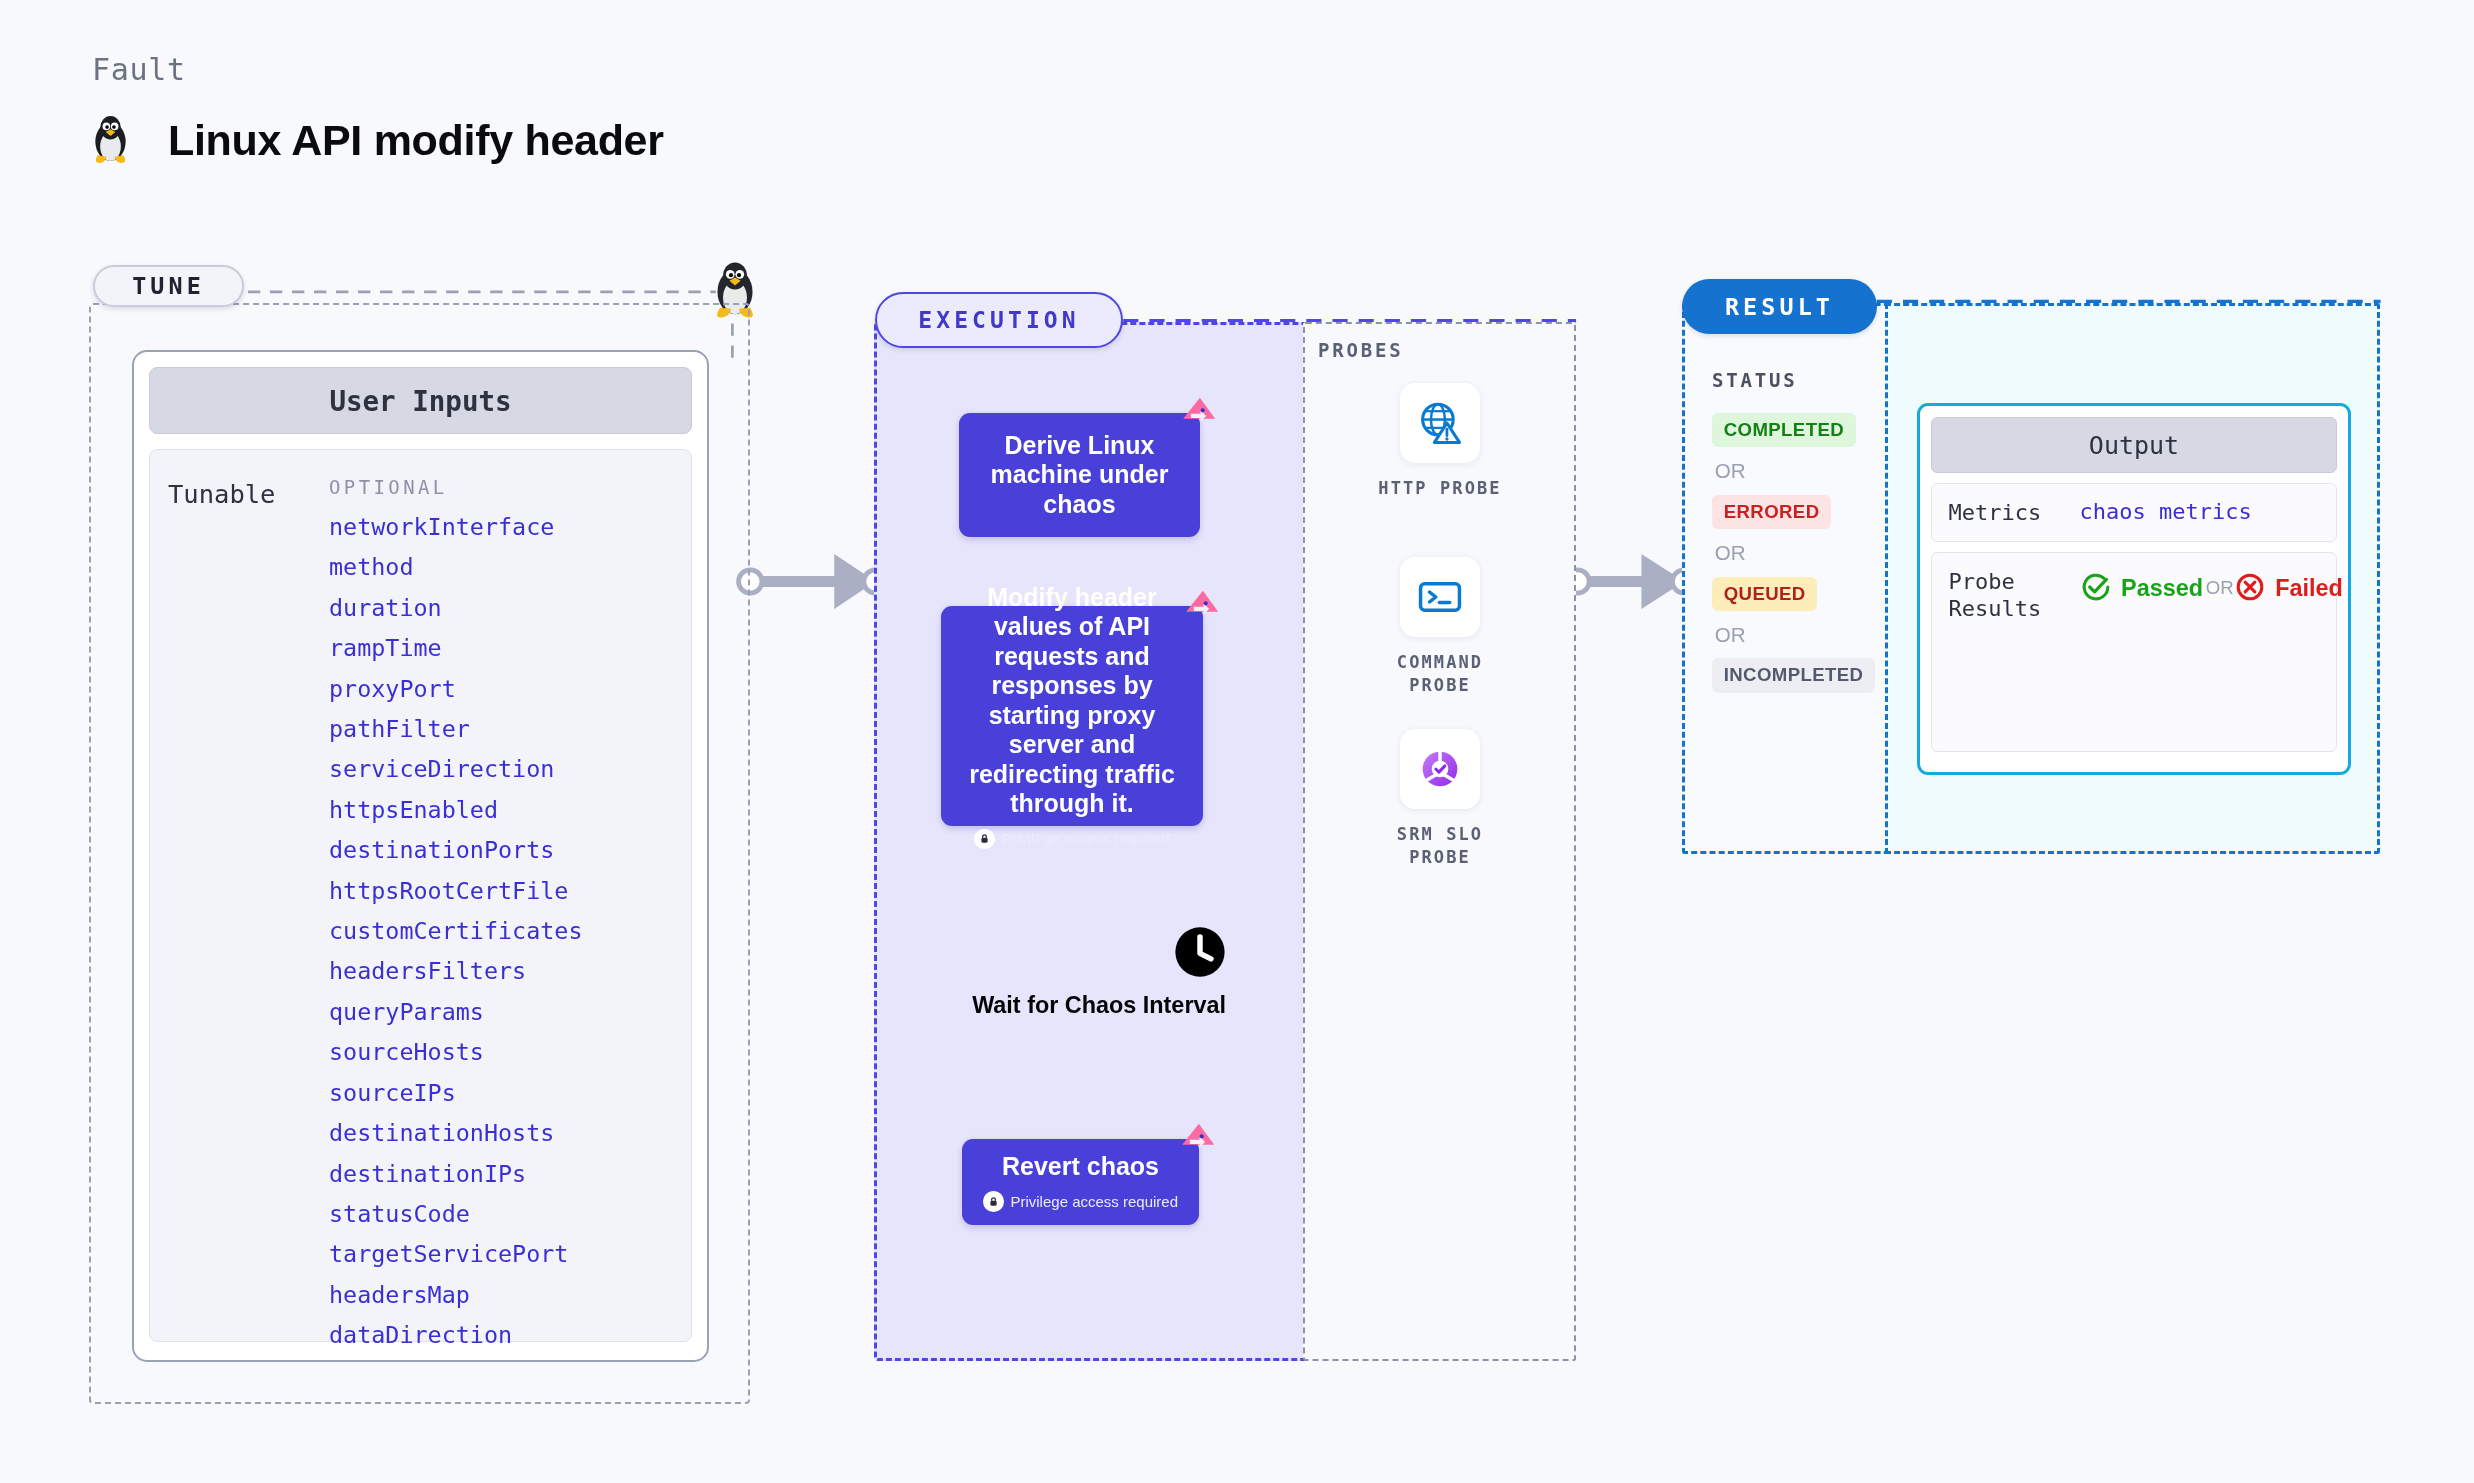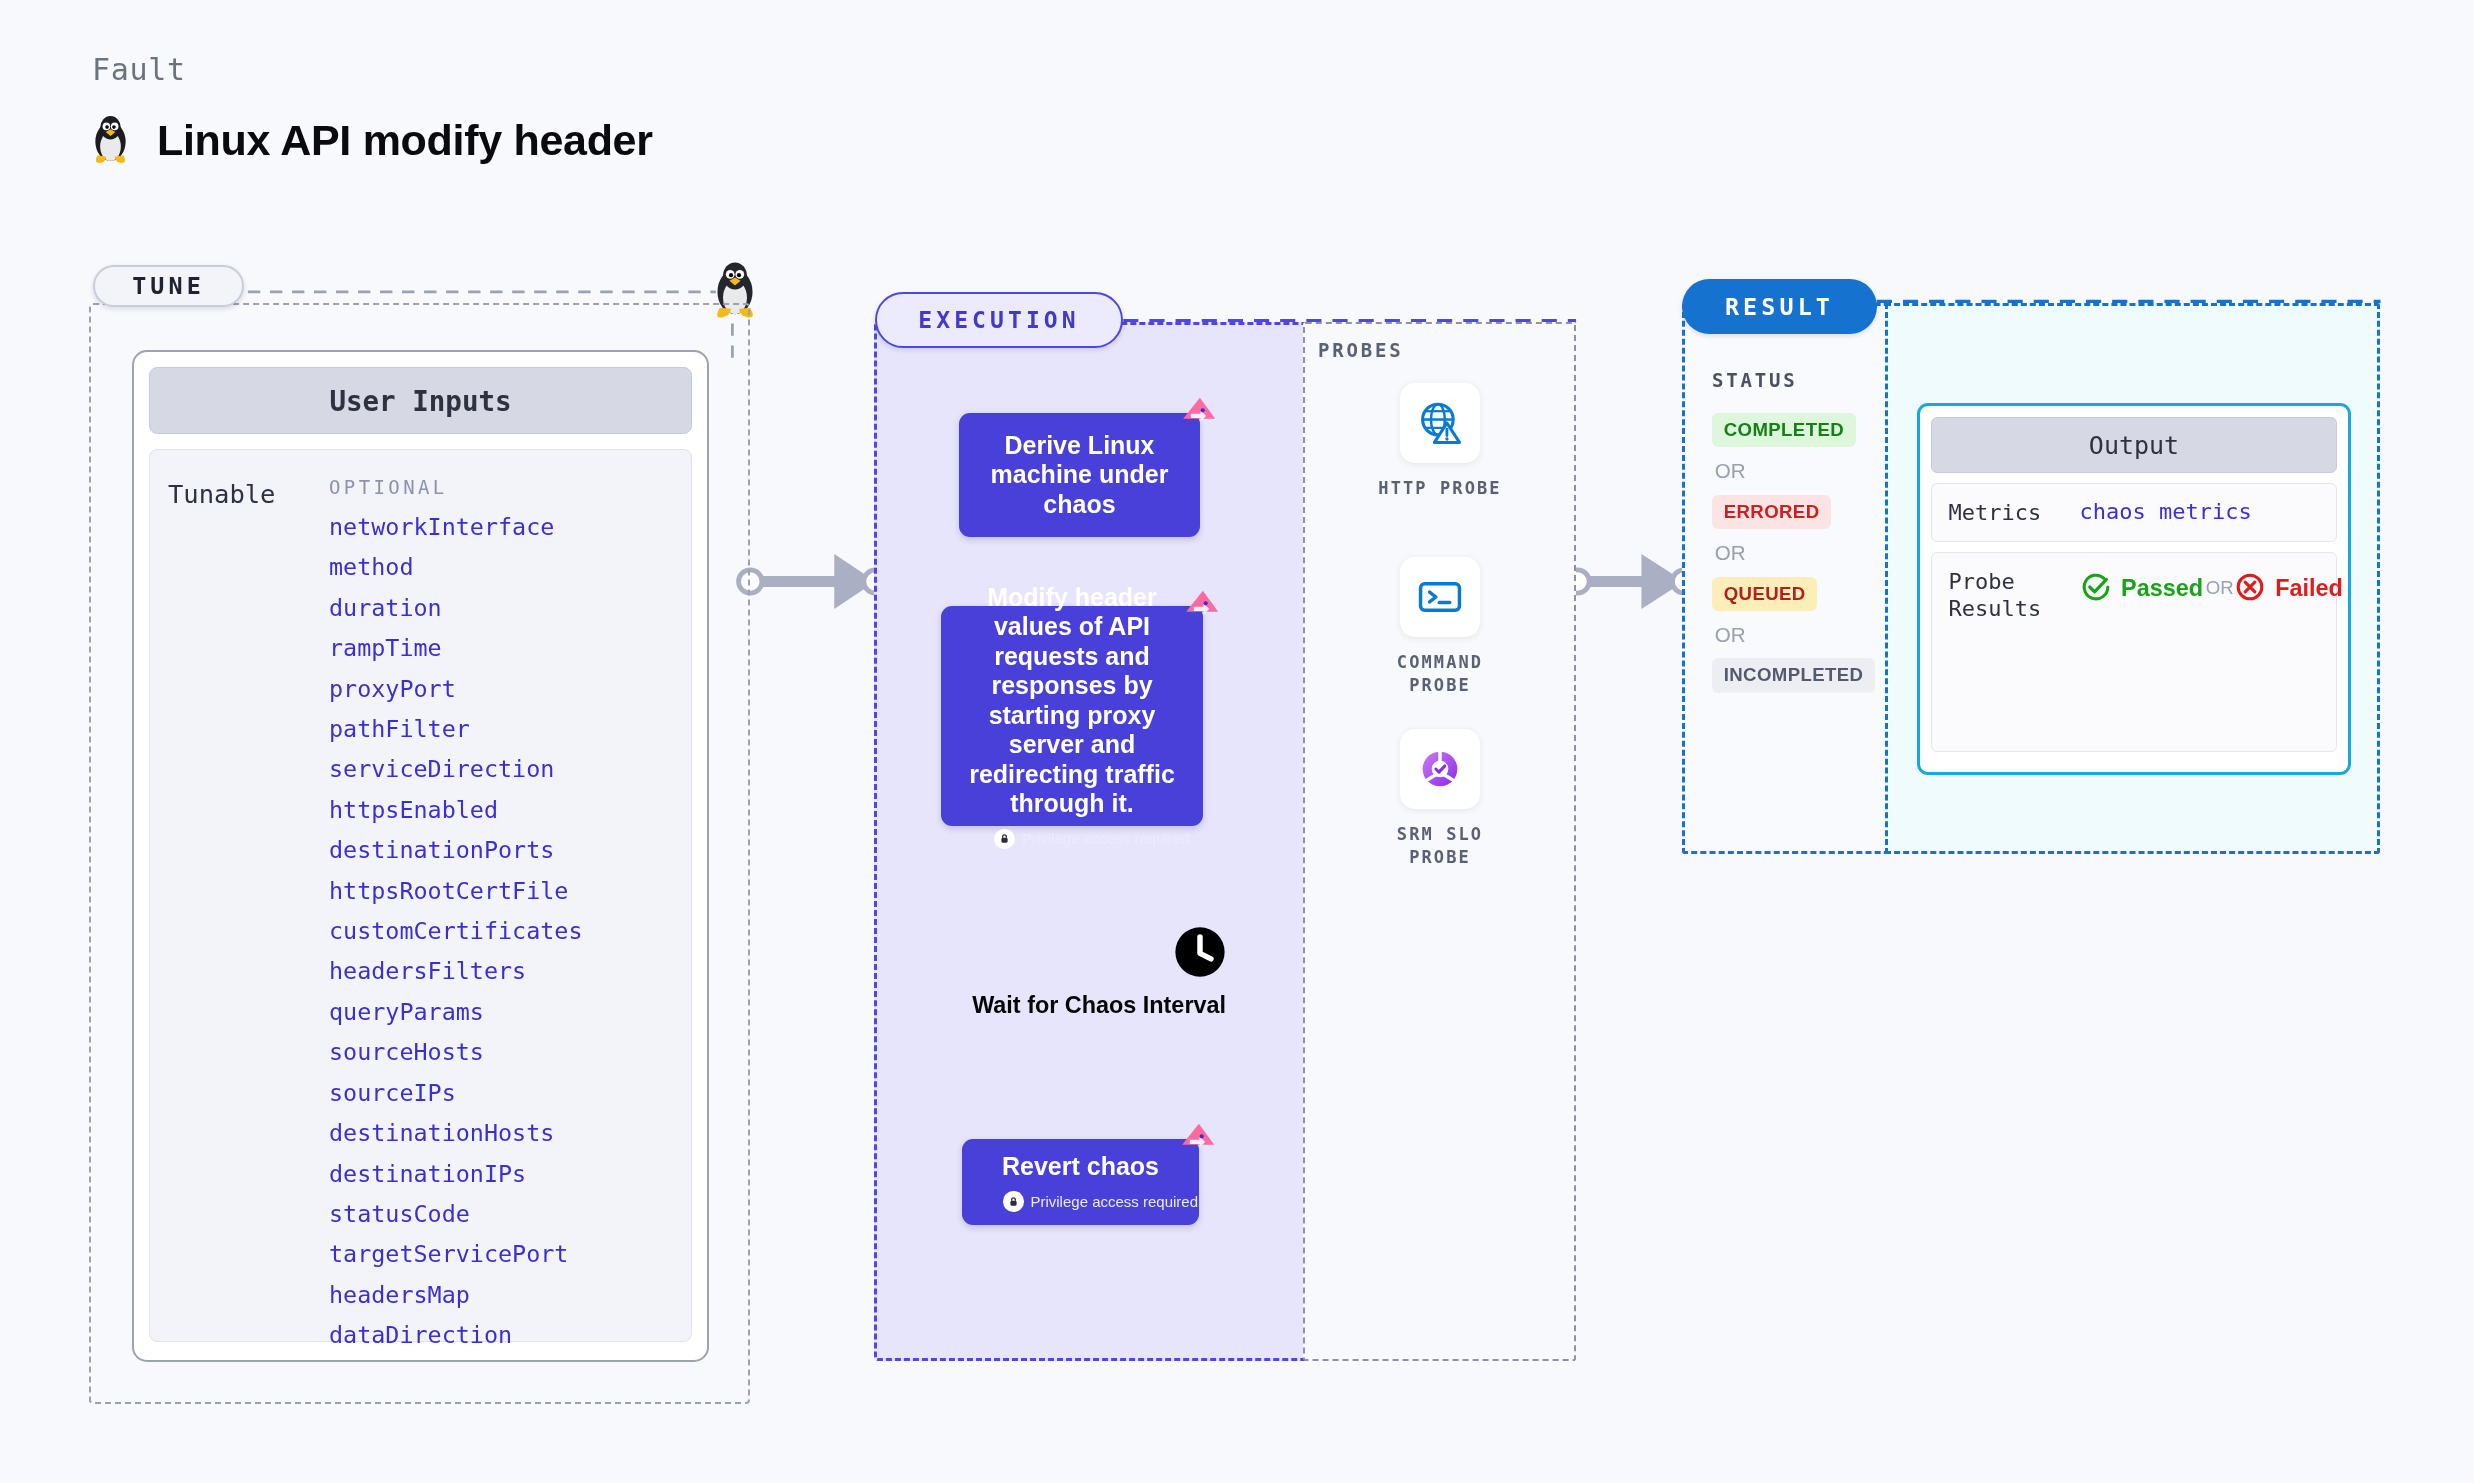--- a/index.html
+++ b/index.html
@@ -12,21 +12,21 @@
   .stage { position: relative; width: 2475px; height: 1483px; }
 
   
   .fault-label {
     position: absolute; left: 92px; top: 52px;
     font-family: "DejaVu Sans Mono", monospace;
     font-size: 30px; color: #6b7280; letter-spacing: 0.7px;
   }
   .title-row {
     position: absolute; left: 89px; top: 114px;
-    display: flex; align-items: center; gap: 25px;
+    display: flex; align-items: center; gap: 36px;
   }
   .title-text {
     font-size: 43px; font-weight: 700; color: #0b0b0f;
     letter-spacing: -0.3px;
   }
   .tux { display: block; }
 
   
   .region { position: absolute; }
 
@@ -190,21 +190,21 @@
   
   .node {
     position: absolute; background: #4840d8; border-radius: 11px;
     color: #fff; text-align: center;
     display: flex; flex-direction: column; align-items: center; justify-content: center;
     box-shadow: 0 2.8px 6.9px rgba(40,30,140,.18);
   }
   .node-text { font-size: 25px; font-weight: 700; line-height: 1.18; padding: 0 23px; }
   .priv-row {
     display: flex; align-items: center; gap: 6.9px;
-    margin-top: 9.6px; font-size: 15px; color: #eceaff; font-weight: 400; padding-left: 40px;
+    margin-top: 9.6px; font-size: 15px; color: #eceaff; font-weight: 400;
   }
   .lock-circle {
     width: 20.6px; height: 20.6px; border-radius: 50%; background: #fff;
     display: flex; align-items: center; justify-content: center;
   }
   .corner-badge { position: absolute; right: -18px; top: -18px; }
 
   .wait-block {
     position: absolute; display: flex; flex-direction: column;
     align-items: flex-end; width: 289px;

